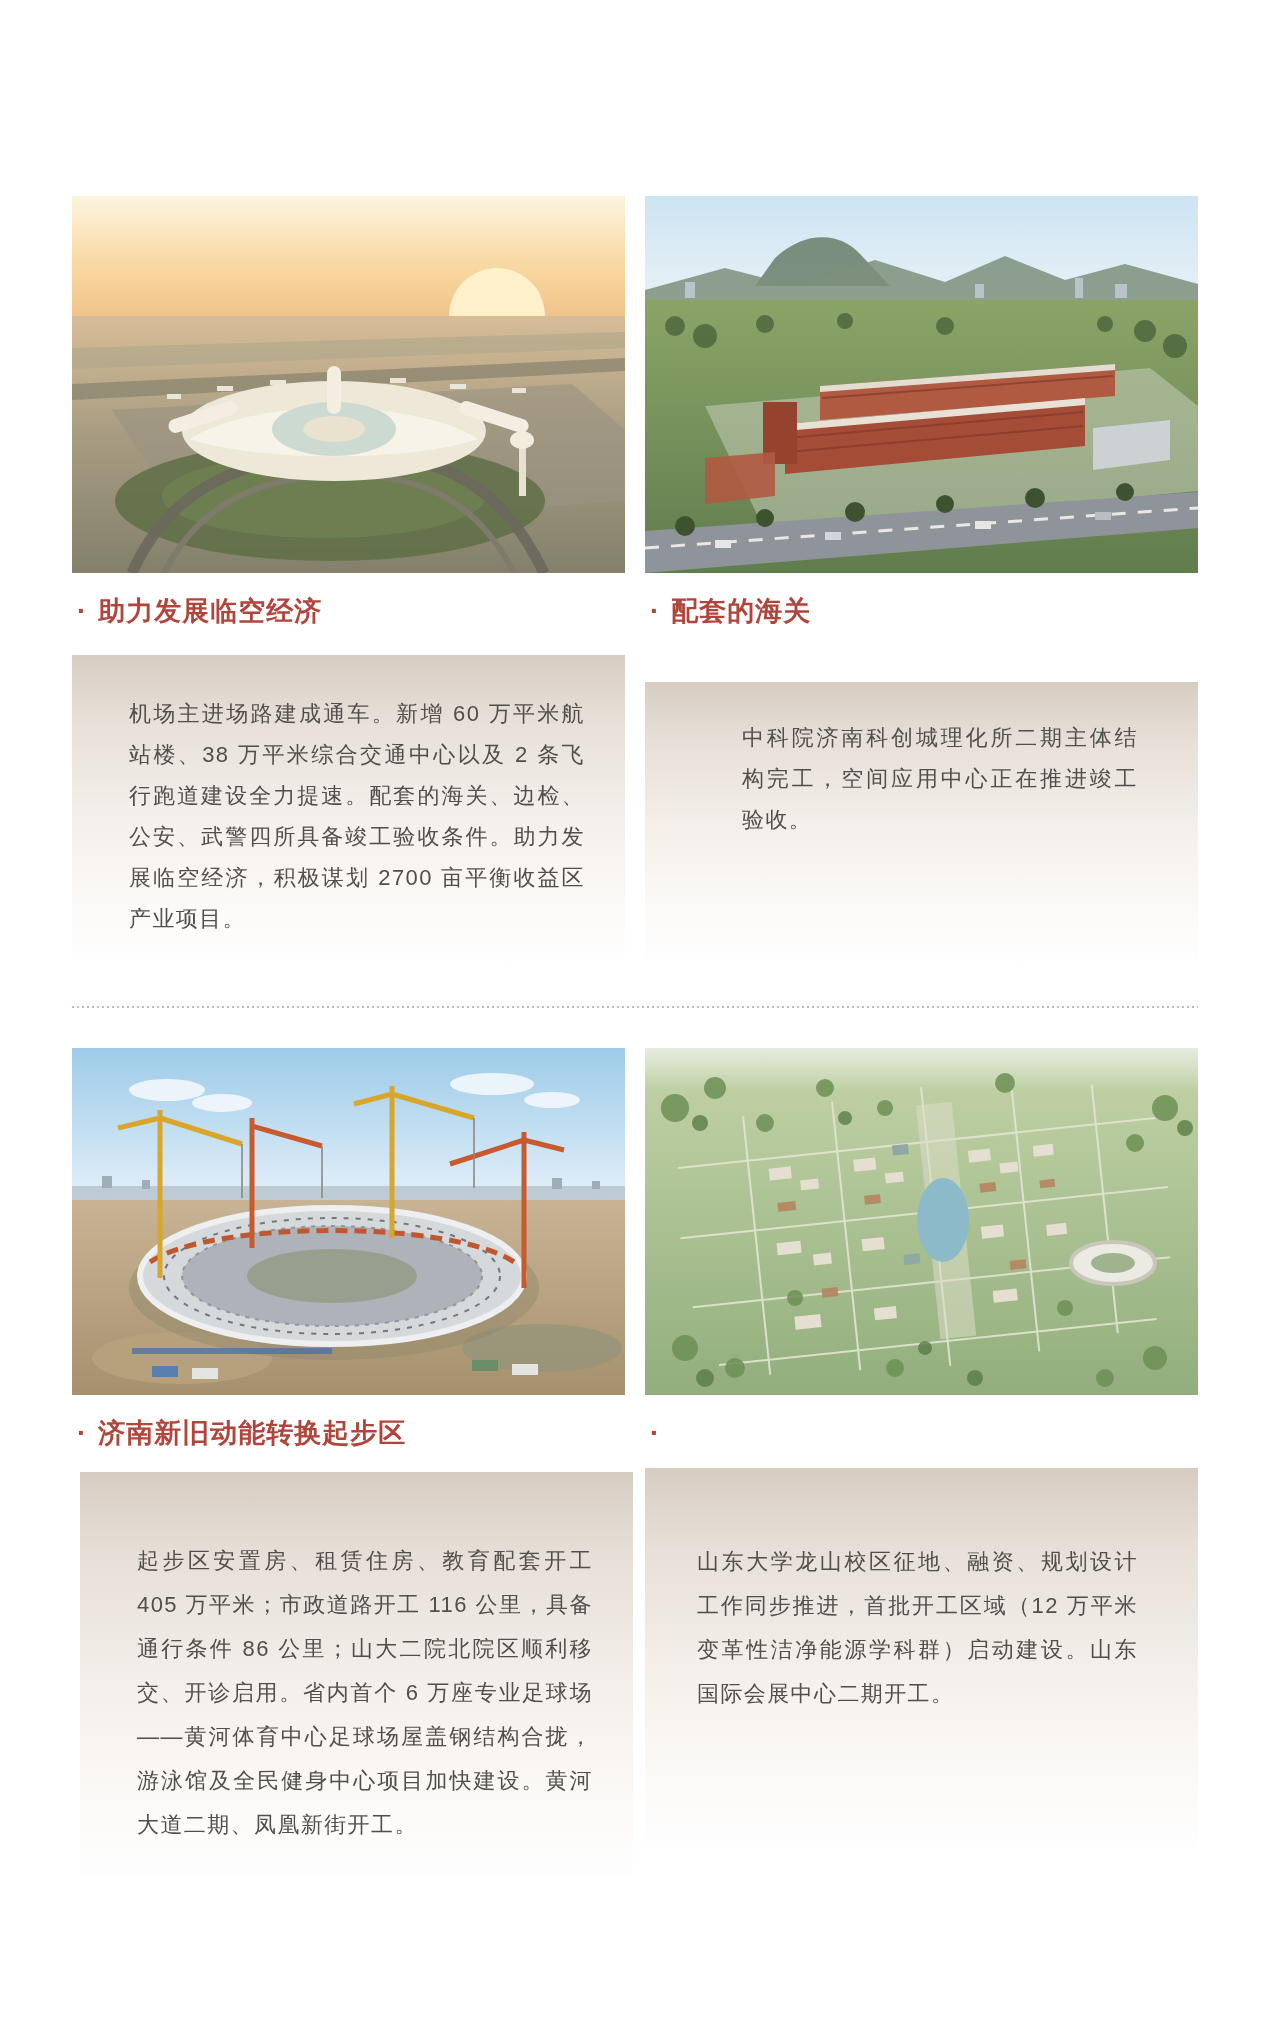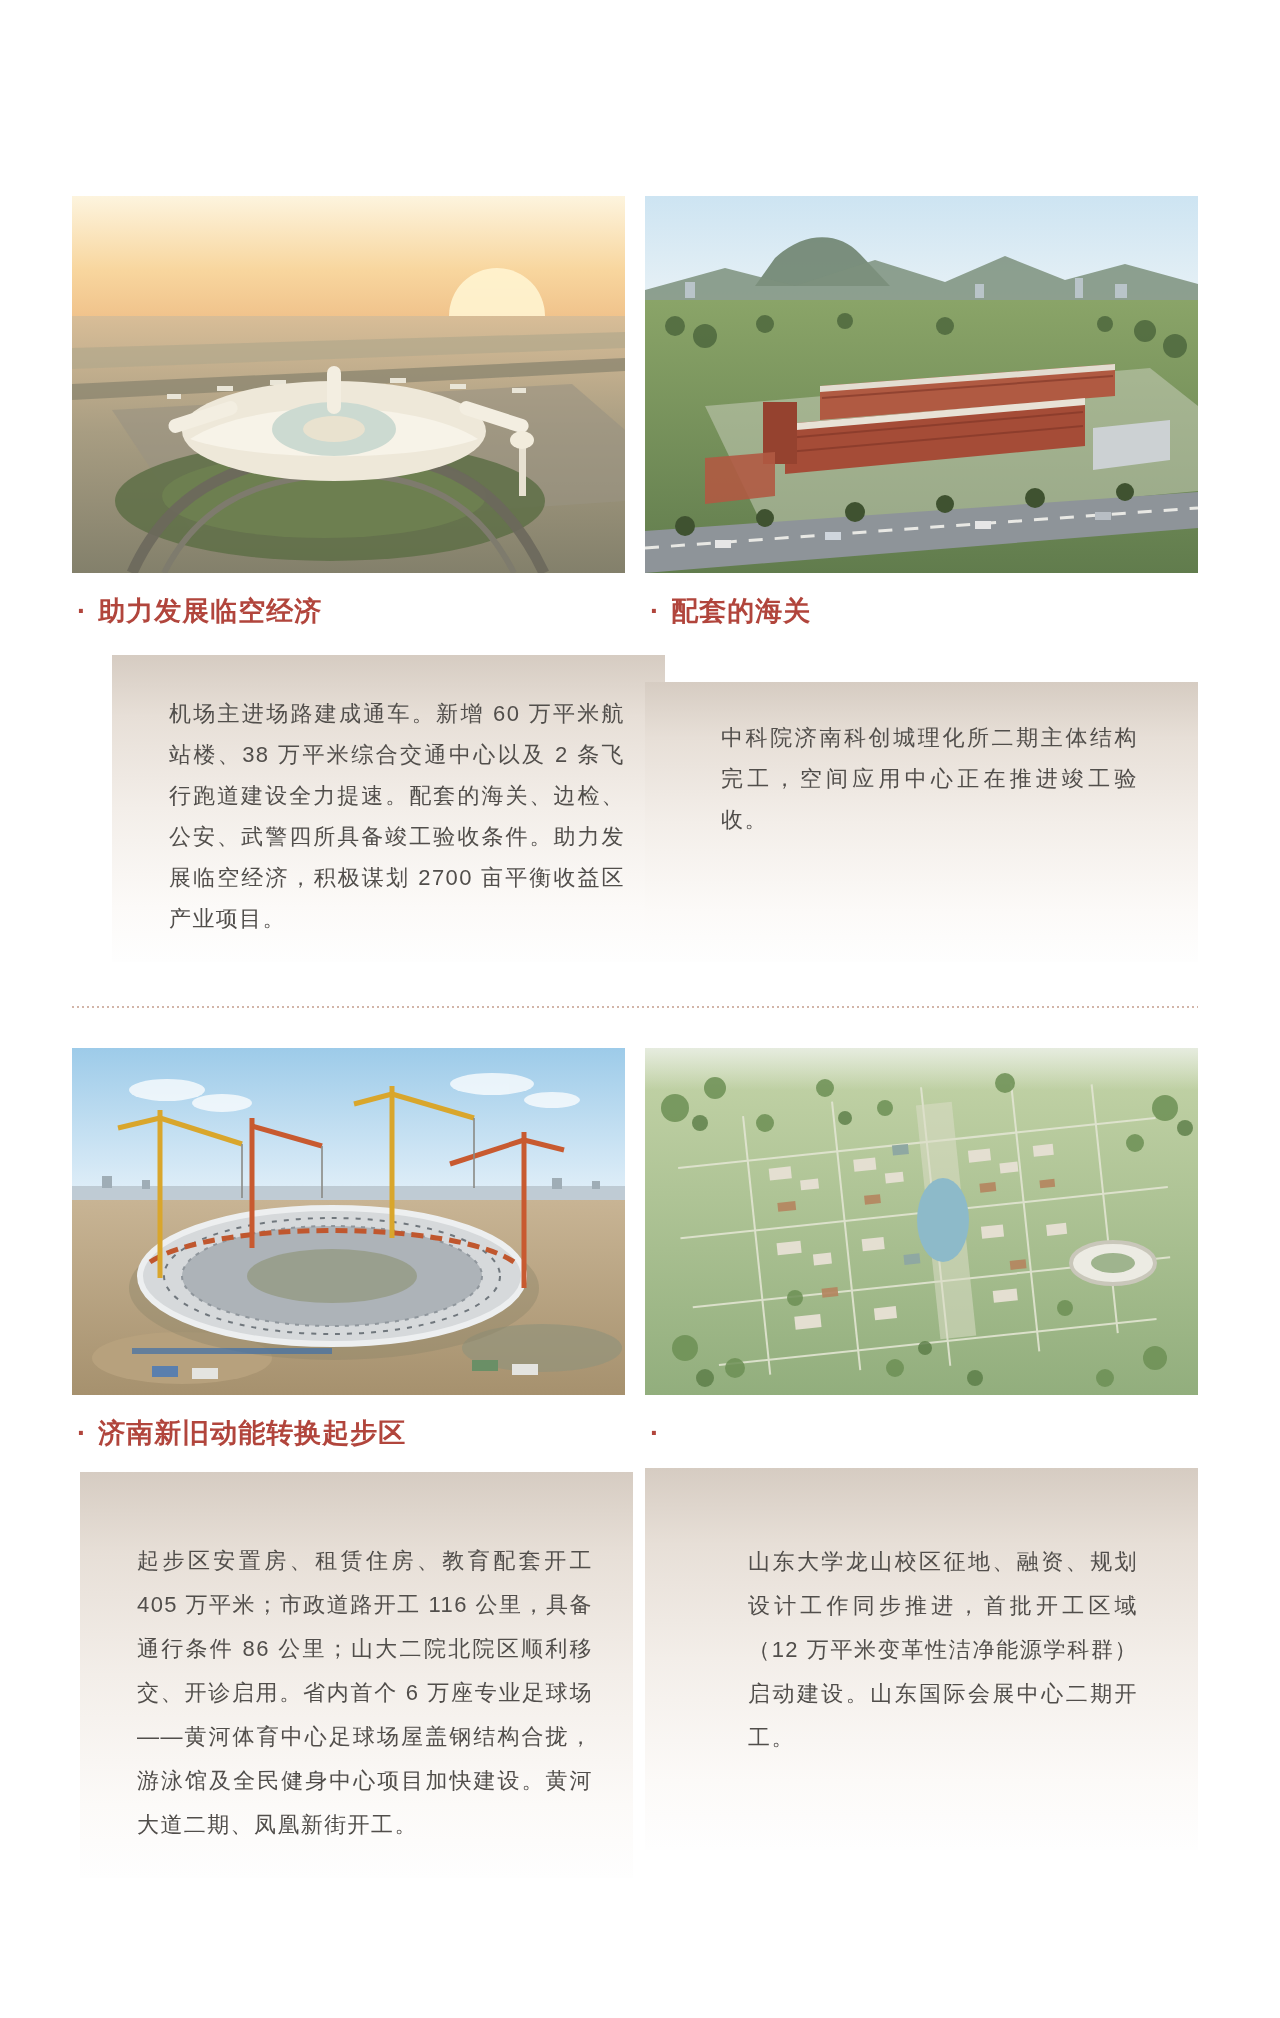--- a/index.html
+++ b/index.html
@@ -44,28 +44,28 @@
   }
   .textbox p{
     margin:0;
     font-size:22px;
     color:#514e4b;
     letter-spacing:1.4px;
     text-align:justify;
   }
   .tb-top p{line-height:41px;}
   .tb-bottom p{line-height:44px;}
-  .box1{left:72px;top:655px;height:307px;margin-left:40px;}
+  .box1{left:72px;top:655px;height:307px;}
   .box1 p{padding:38px 40px 0 57px;}
   .box2{left:645px;top:682px;height:280px;}
-  .box2 p{padding:35px 60px 0 76px;}
+  .box2 p{padding:35px 60px 0 97px;}
   .box3{left:80px;top:1472px;height:406px;}
   .box3 p{padding:67px 40px 0 57px;}
   .box4{left:645px;top:1468px;height:382px;}
-  .box4 p{padding:72px 60px 0 103px;}
+  .box4 p{padding:72px 60px 0 52px;}
   .divider{
     position:absolute;
     left:72px;top:1006px;width:1126px;height:2px;
     background:repeating-linear-gradient(90deg,#c49d8d 0 2px,rgba(255,255,255,0) 2px 5px);
     opacity:.75;
   }
 </style>
 </head>
 <body>
 

